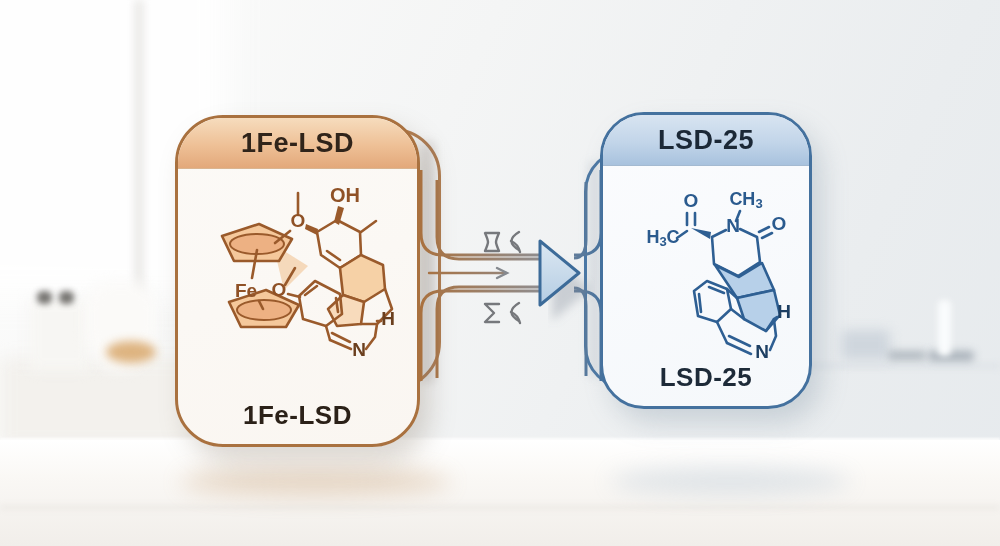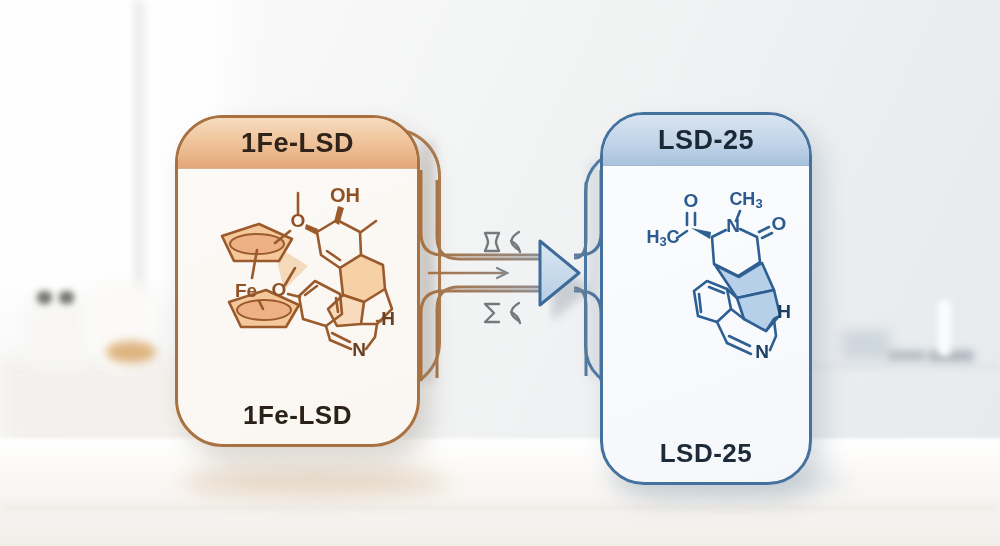--- a/index.html
+++ b/index.html
@@ -41,21 +41,21 @@
   .gap-shade-right{left:588px;top:162px;width:12px;height:215px;background:rgba(108,124,140,.16);}
 
   
   .card{position:absolute;border:3px solid;box-sizing:border-box;}
   .card-left{
     left:175px;top:115px;width:245px;height:332px;border-color:#a9713f;border-radius:48px;
     background:linear-gradient(160deg,#fcfaf7 0%,#faf6f1 100%);
     box-shadow:10px 14px 26px rgba(140,125,110,.30);
   }
   .card-right{
-    left:600px;top:112px;width:212px;height:373px;border-color:#44719e;border-radius:44px;
+    left:600px;top:112px;width:212px;height:297px;border-color:#44719e;border-radius:44px;
     background:linear-gradient(160deg,#fbfcfe 0%,#f5f8fb 100%);
     box-shadow:10px 14px 26px rgba(115,135,155,.28);
   }
   .card-header{
     position:absolute;left:0;top:0;right:0;height:50px;
     display:flex;align-items:center;justify-content:center;
     font-weight:bold;font-size:27px;letter-spacing:.5px;
   }
   .card-left .card-header{
     border-radius:45px 45px 0 0;

